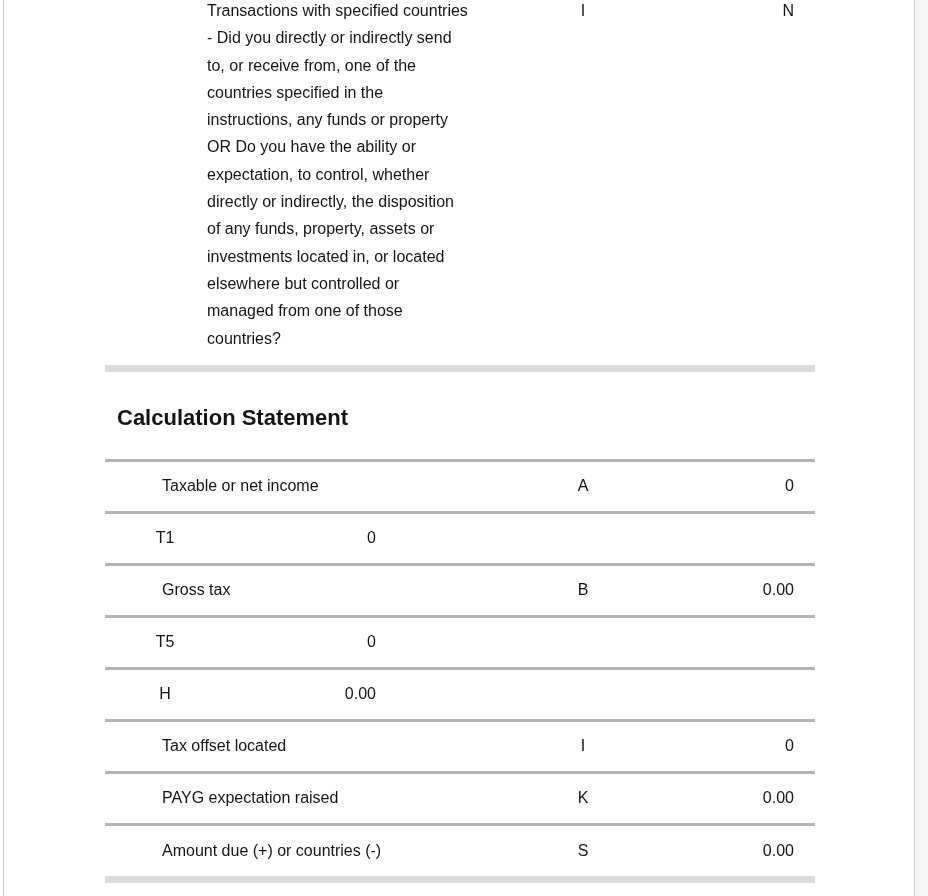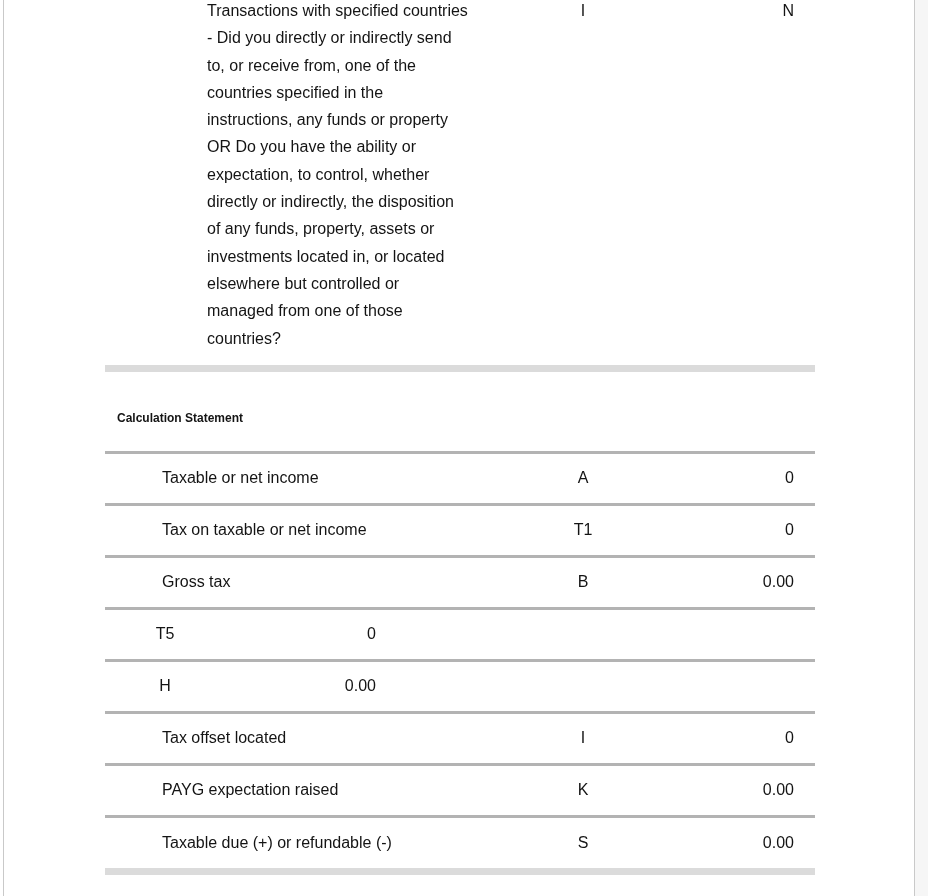--- a/index.html
+++ b/index.html
@@ -43,25 +43,25 @@
     width: 172px; box-sizing: border-box; padding-right: 21px;
     text-align: right; font-size: 16px; line-height: 27.3px;
   }
 
   .thick-bar { height: 7px; background: var(--sep-thick); }
   .thick-bar.top { margin-top: 13px; }
 
   
   .section-heading {
     margin: 33px 0 0 12px;
-    font-size: 12px; font-weight: bold; line-height: 26px;
+    font-size: 22px; font-weight: bold; line-height: 26px;
   }
 
   
-  .calc-table { margin-top: 20px; border-top: 3px solid var(--sep-thin); }
+  .calc-table { margin-top: 28px; border-top: 3px solid var(--sep-thin); }
   .calc-row {
     display: flex; align-items: center;
     height: 49px; border-bottom: 3px solid var(--sep-thin);
     font-size: 16px;
   }
   .calc-row:last-child { border-bottom: none; height: 50px; }
   .c-label { flex: 1; padding-left: 57px; }
   .c-code  { width: 120px; text-align: center; }
   .c-value { width: 172px; box-sizing: border-box; padding-right: 21px; text-align: right; }
 </style>
@@ -99,21 +99,20 @@
 
     <div class="calc-table">
       <div id="calc-table-body">
   <div class="calc-row">
     <div class="c-label">Taxable or net income</div>
     <div class="c-code">A</div>
     <div class="c-value">0</div>
   </div>
 
   <div class="calc-row">
-    <div class="c-label">Tax on taxable or net income</div>
     <div class="c-code">T1</div>
     <div class="c-value">0</div>
   </div>
 
   <div class="calc-row">
     <div class="c-label">Gross tax</div>
     <div class="c-code">B</div>
     <div class="c-value">0.00</div>
   </div>
 
@@ -133,21 +132,21 @@
     <div class="c-value">0</div>
   </div>
 
   <div class="calc-row">
     <div class="c-label">PAYG expectation raised</div>
     <div class="c-code">K</div>
     <div class="c-value">0.00</div>
   </div>
 
   <div class="calc-row">
-    <div class="c-label">Taxable due (+) or refundable (-)</div>
+    <div class="c-label">Amount due (+) or countries (-)</div>
     <div class="c-code">S</div>
     <div class="c-value">0.00</div>
   </div>
 </div>
     </div>
 
     <div class="thick-bar"></div>
 
   </div>
 </div>

